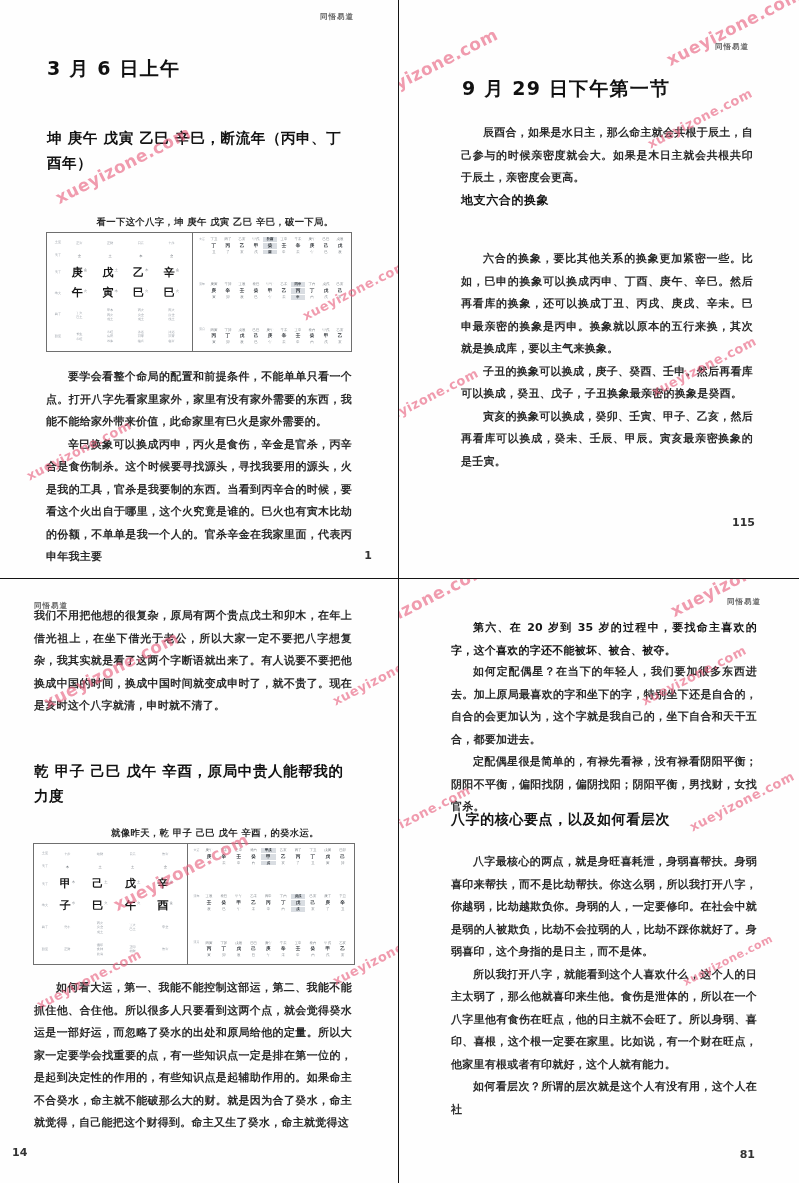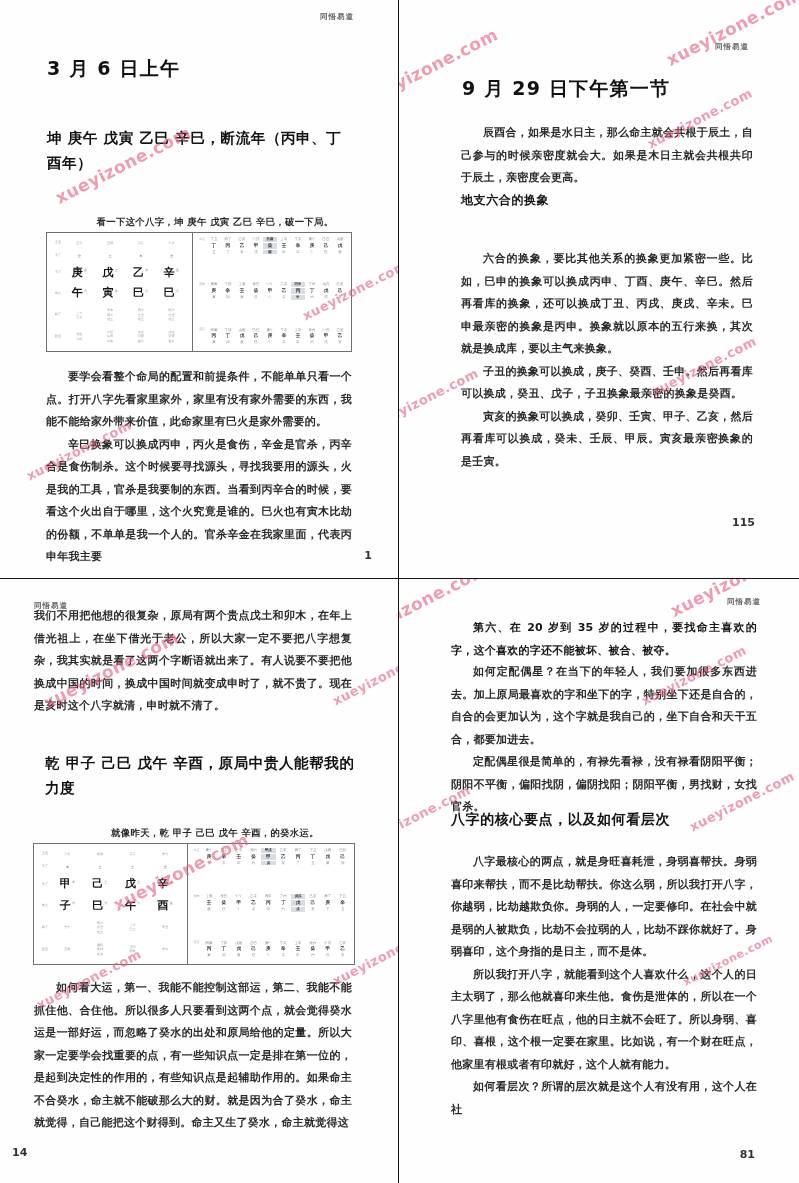--- a/index.html
+++ b/index.html
@@ -456,21 +456,21 @@
   </div>
 
   <div class="page p3">
     <div class="inner">
       <div class="runhead left2">同悟易道</div>
 
       <div class="body" style="left:34px;top:26px;width:318px;">
         <p style="text-indent:0;">我们不用把他想的很复杂，原局有两个贵点戊土和卯木，在年上借光祖上，在坐下借光于老公，所以大家一定不要把八字想复杂，我其实就是看了这两个字断语就出来了。有人说要不要把他换成中国的时间，换成中国时间就变成申时了，就不贵了。现在是亥时这个八字就清，申时就不清了。</p>
       </div>
 
-      <div class="baziheading" style="left:34px;top:172px;width:320px;margin-left:11px;">乾 甲子 己巳 戊午 辛酉，原局中贵人能帮我的力度</div>
+      <div class="baziheading" style="left:34px;top:180px;width:320px;">乾 甲子 己巳 戊午 辛酉，原局中贵人能帮我的力度</div>
 
       <div style="position:absolute;left:0;top:248px;width:100%;">
         <div class="caption" style="position:relative;">就像昨天，乾 甲子 己巳 戊午 辛酉，的癸水运。</div>
       </div>
 
       <div class="chartbox" style="left:33px;top:264px;width:322px;height:122px;">
         <div class="chart-left">
           <div class="pillar-grid">
             <div class="rlab">主星</div>
             <div class="tiny">七杀</div>

